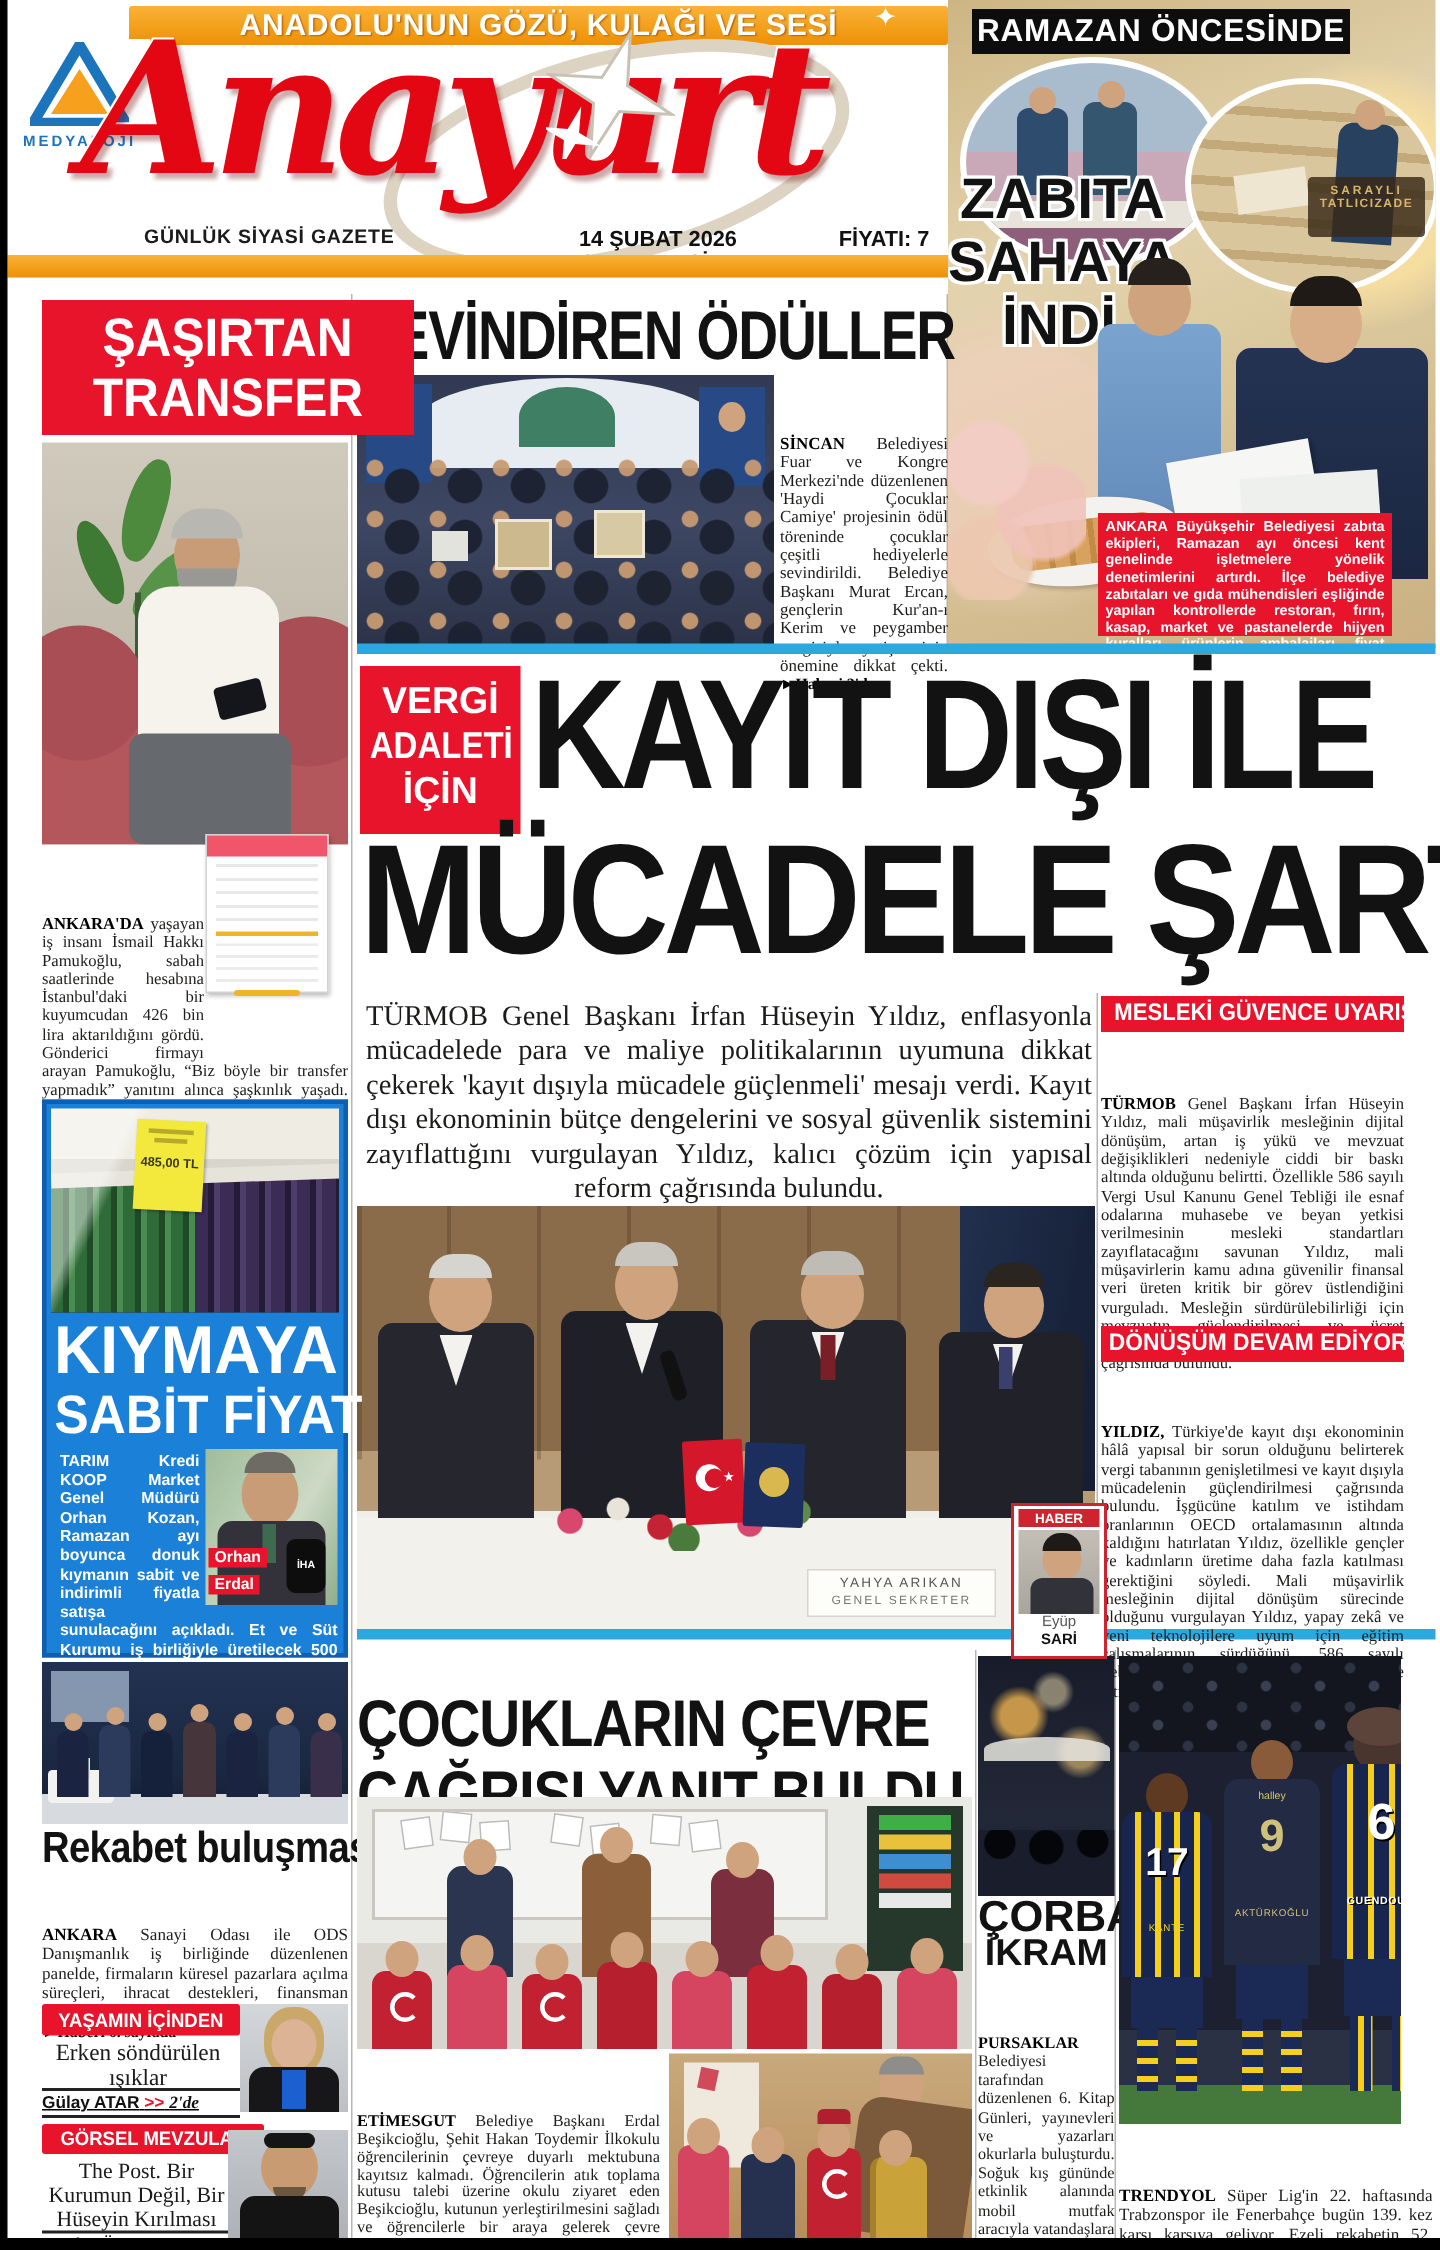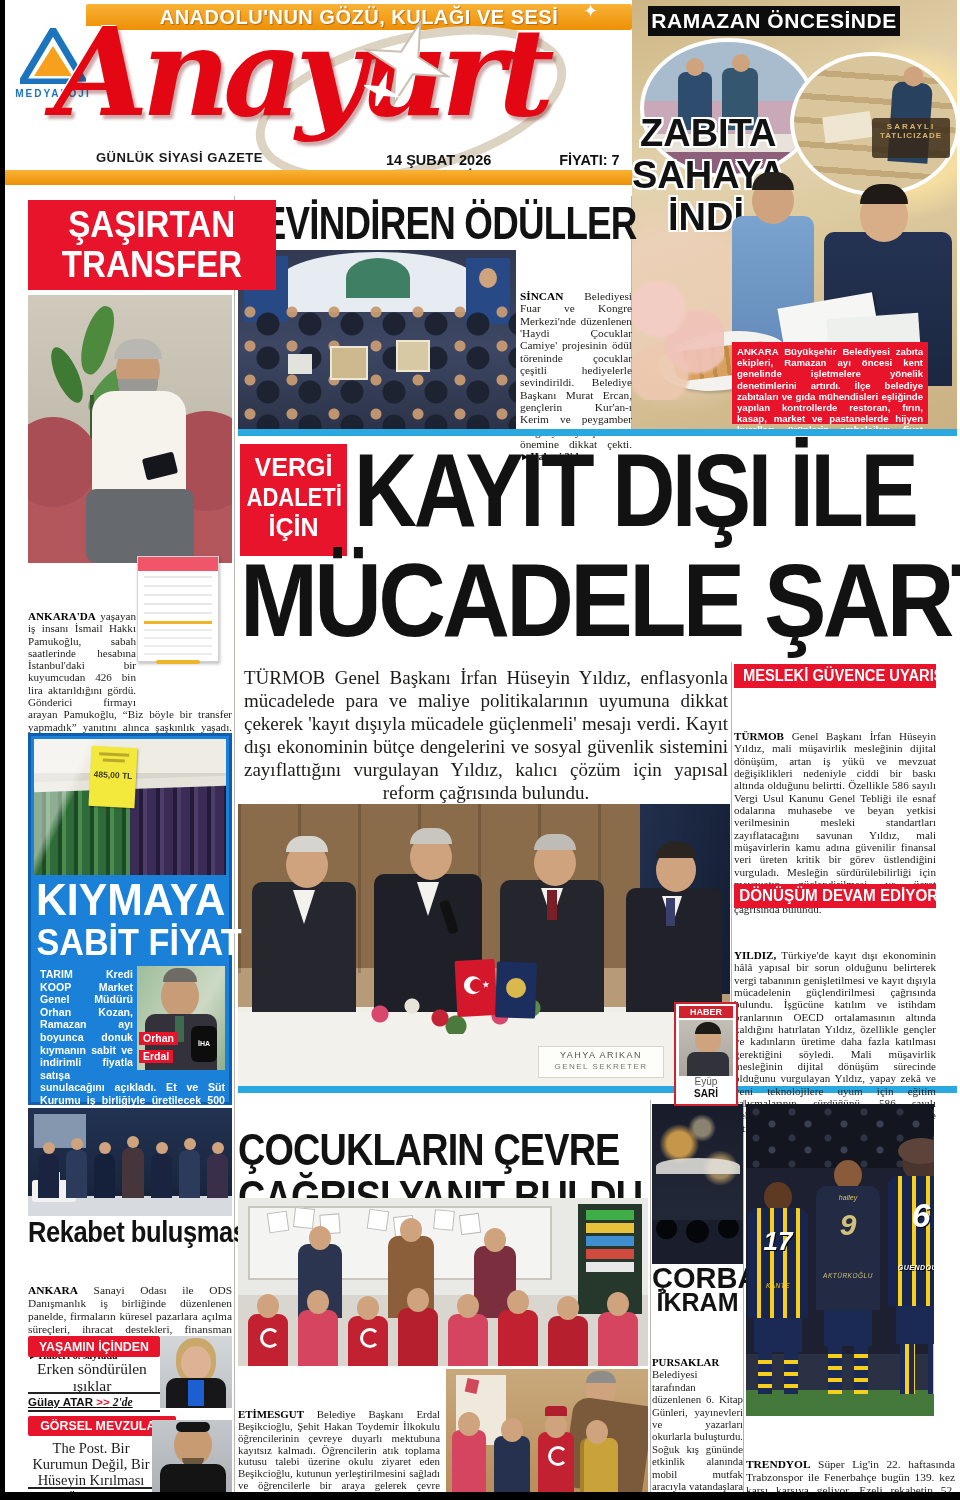--- a/index.html
+++ b/index.html
@@ -467,21 +467,21 @@
       radial-gradient(circle at 84% 18%, #05060a 10px, transparent 11px),#1a1e2c;"></div>
   </div>
   <div class="abs center" style="left:652px;top:1266px;width:91px;">
     <div class="hl" style="font-size:29px;line-height:24px;">ÇORBA</div>
     <div class="hl" style="font-size:25px;line-height:24px;">İKRAM</div>
   </div>
   <div class="abs serif just story" style="left:652px;top:1318px;width:91px;height:172px;font-size:10.8px;line-height:12.4px;">
     <b>PURSAKLAR</b><span> Belediyesi tarafından düzenlenen 6. Kitap Günleri, yayınevleri ve yazarları okurlarla buluşturdu. Soğuk kış gününde etkinlik alanında mobil mutfak aracıyla vatandaşlara ücretsiz çorba ikramı yapıldı. </span><span class="more" style="font-size:10px;">► Haberi 6'da</span>
   </div>
 
-  <div class="ph" style="left:746px;top:1104px;width:188px;height:312px;background:linear-gradient(#14161f 0 64px, #1c2030 64px 80%, #2a3145 80%);font-style:italic;">
+  <div class="ph" style="left:746px;top:1104px;width:188px;height:312px;background:linear-gradient(#14161f 0 64px, #1c2030 64px 80%, #2a3145 80%);">
     <div class="abs" style="left:0;top:0;width:209px;height:64px;background:
       radial-gradient(circle at 10px 8px, #2e3344 3px, transparent 4px),
       radial-gradient(circle at 26px 20px, #3a4052 3px, transparent 4px);background-size:36px 26px;"></div>
     <div class="abs" style="left:0;bottom:0;width:209px;height:26px;background:#44793b;"></div>
 
     <div class="abs" style="left:2px;top:78px;width:60px;height:212px;">
       <div class="head" style="left:16px;top:0;width:28px;height:30px;background:#5f3a22;"></div>
       <div class="abs" style="left:0;top:26px;width:60px;height:110px;border-radius:10px 10px 0 0;background:repeating-linear-gradient(90deg,#18264f 0 9px,#f5cf1b 9px 13px);"></div>
       <div class="abs center white b" style="left:0;top:44px;width:60px;font-size:26px;text-shadow:1px 1px 0 #000;">17</div>
       <div class="abs center" style="left:0;top:100px;width:60px;font-size:6.5px;color:#f5cf1b;letter-spacing:.5px;">KANTE</div>

